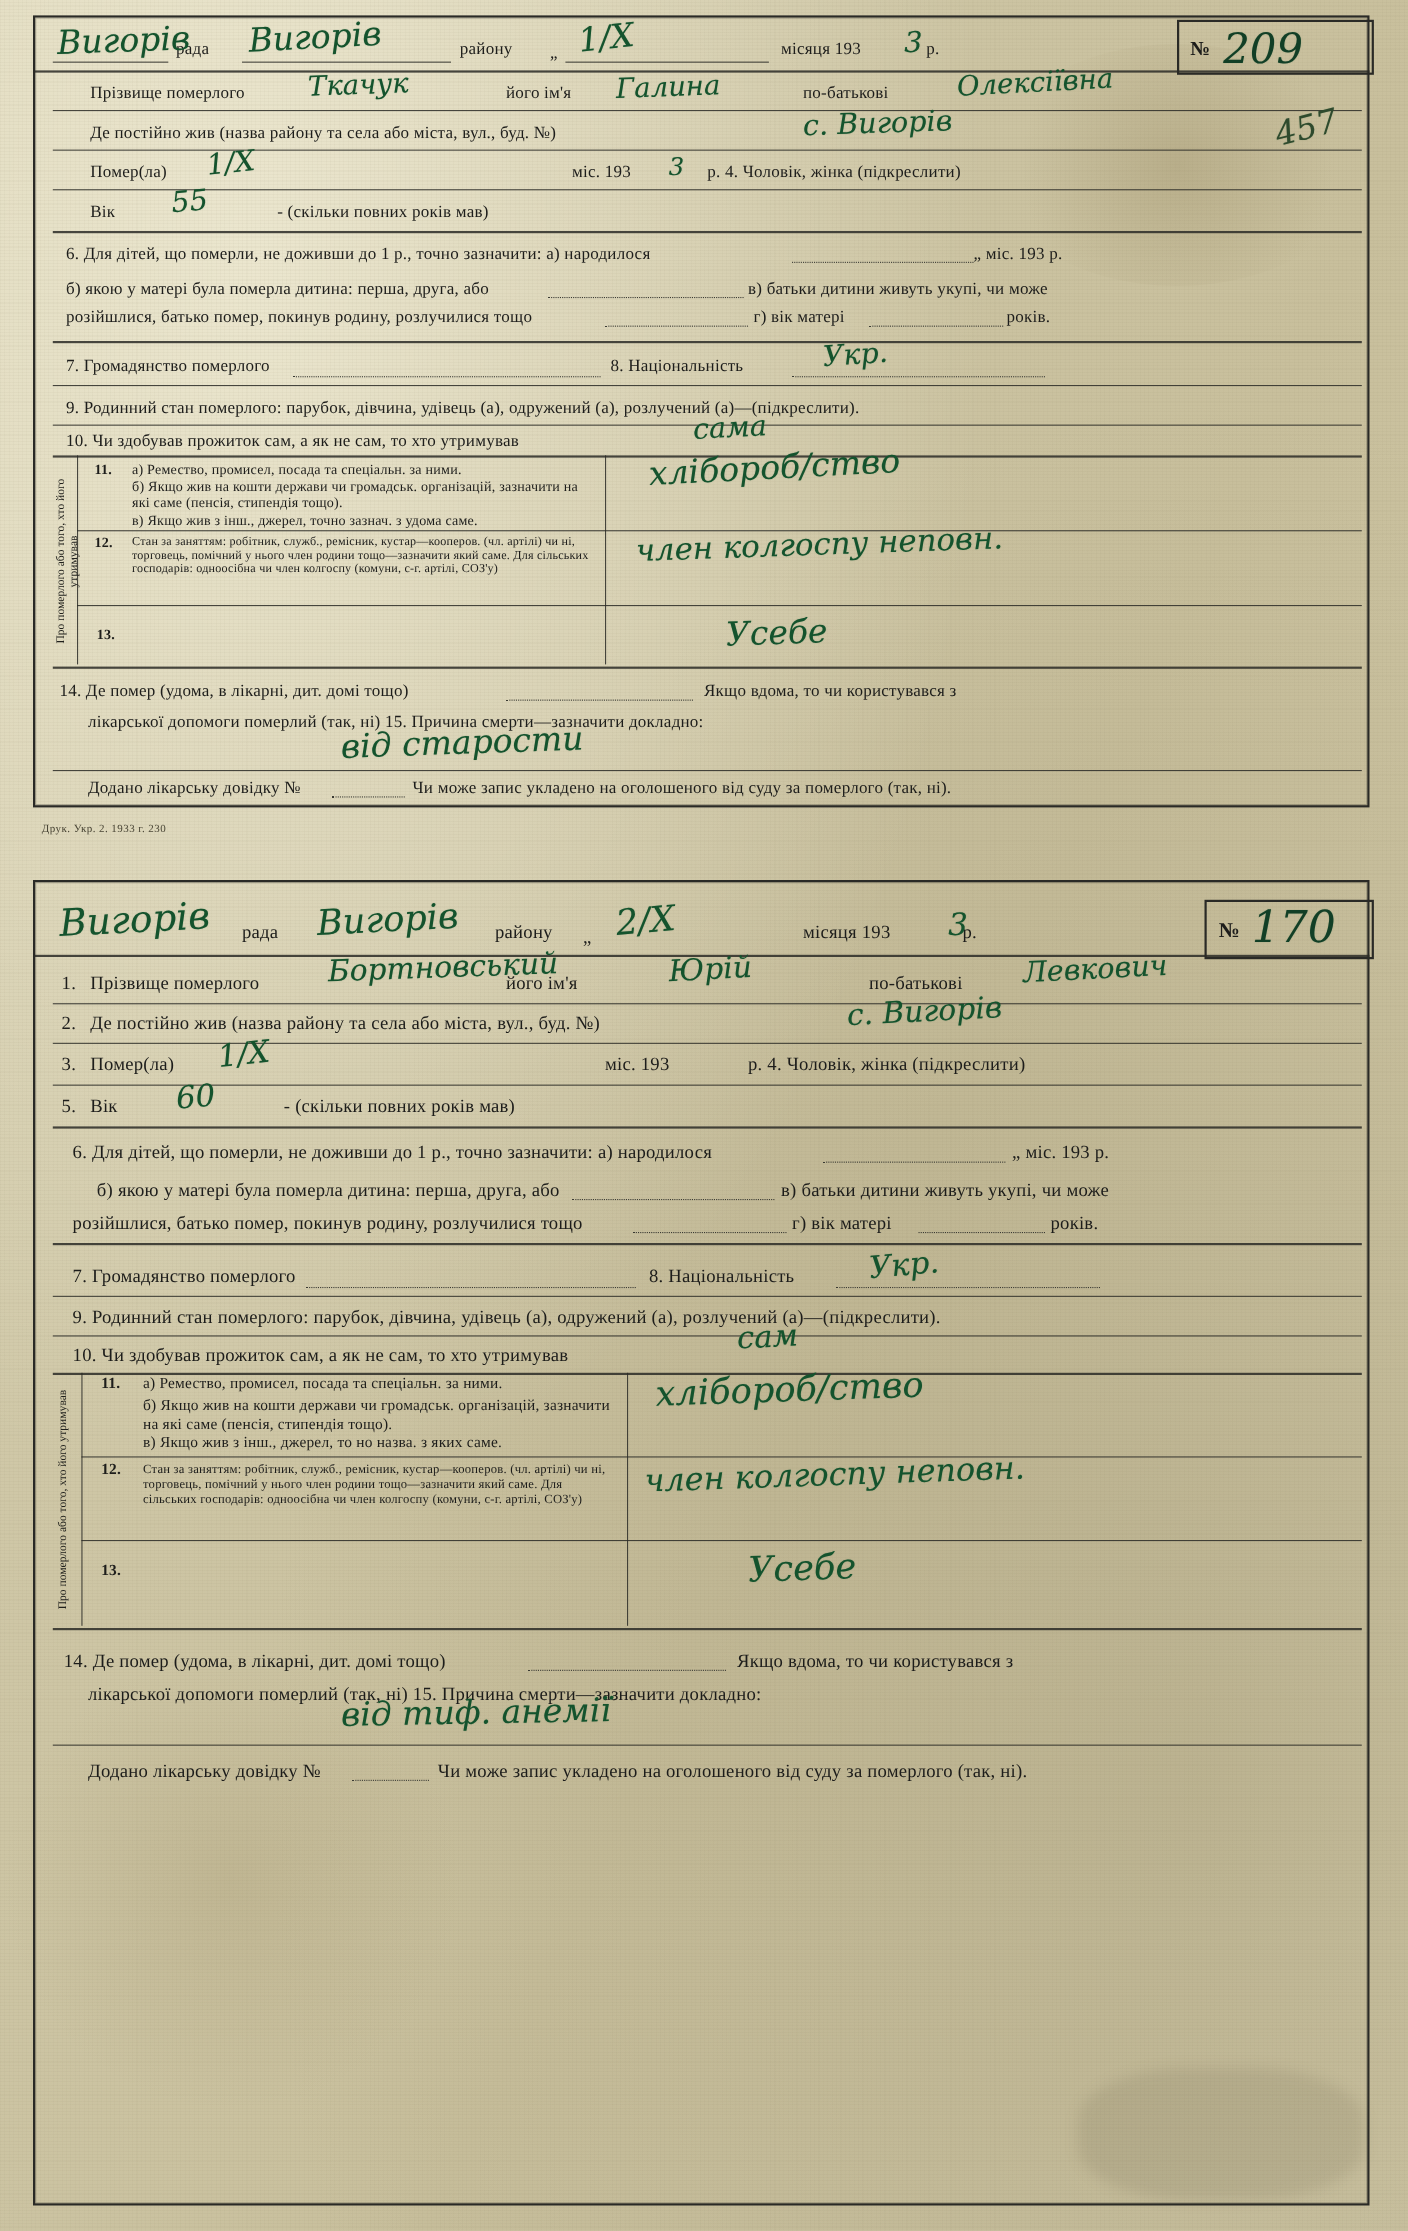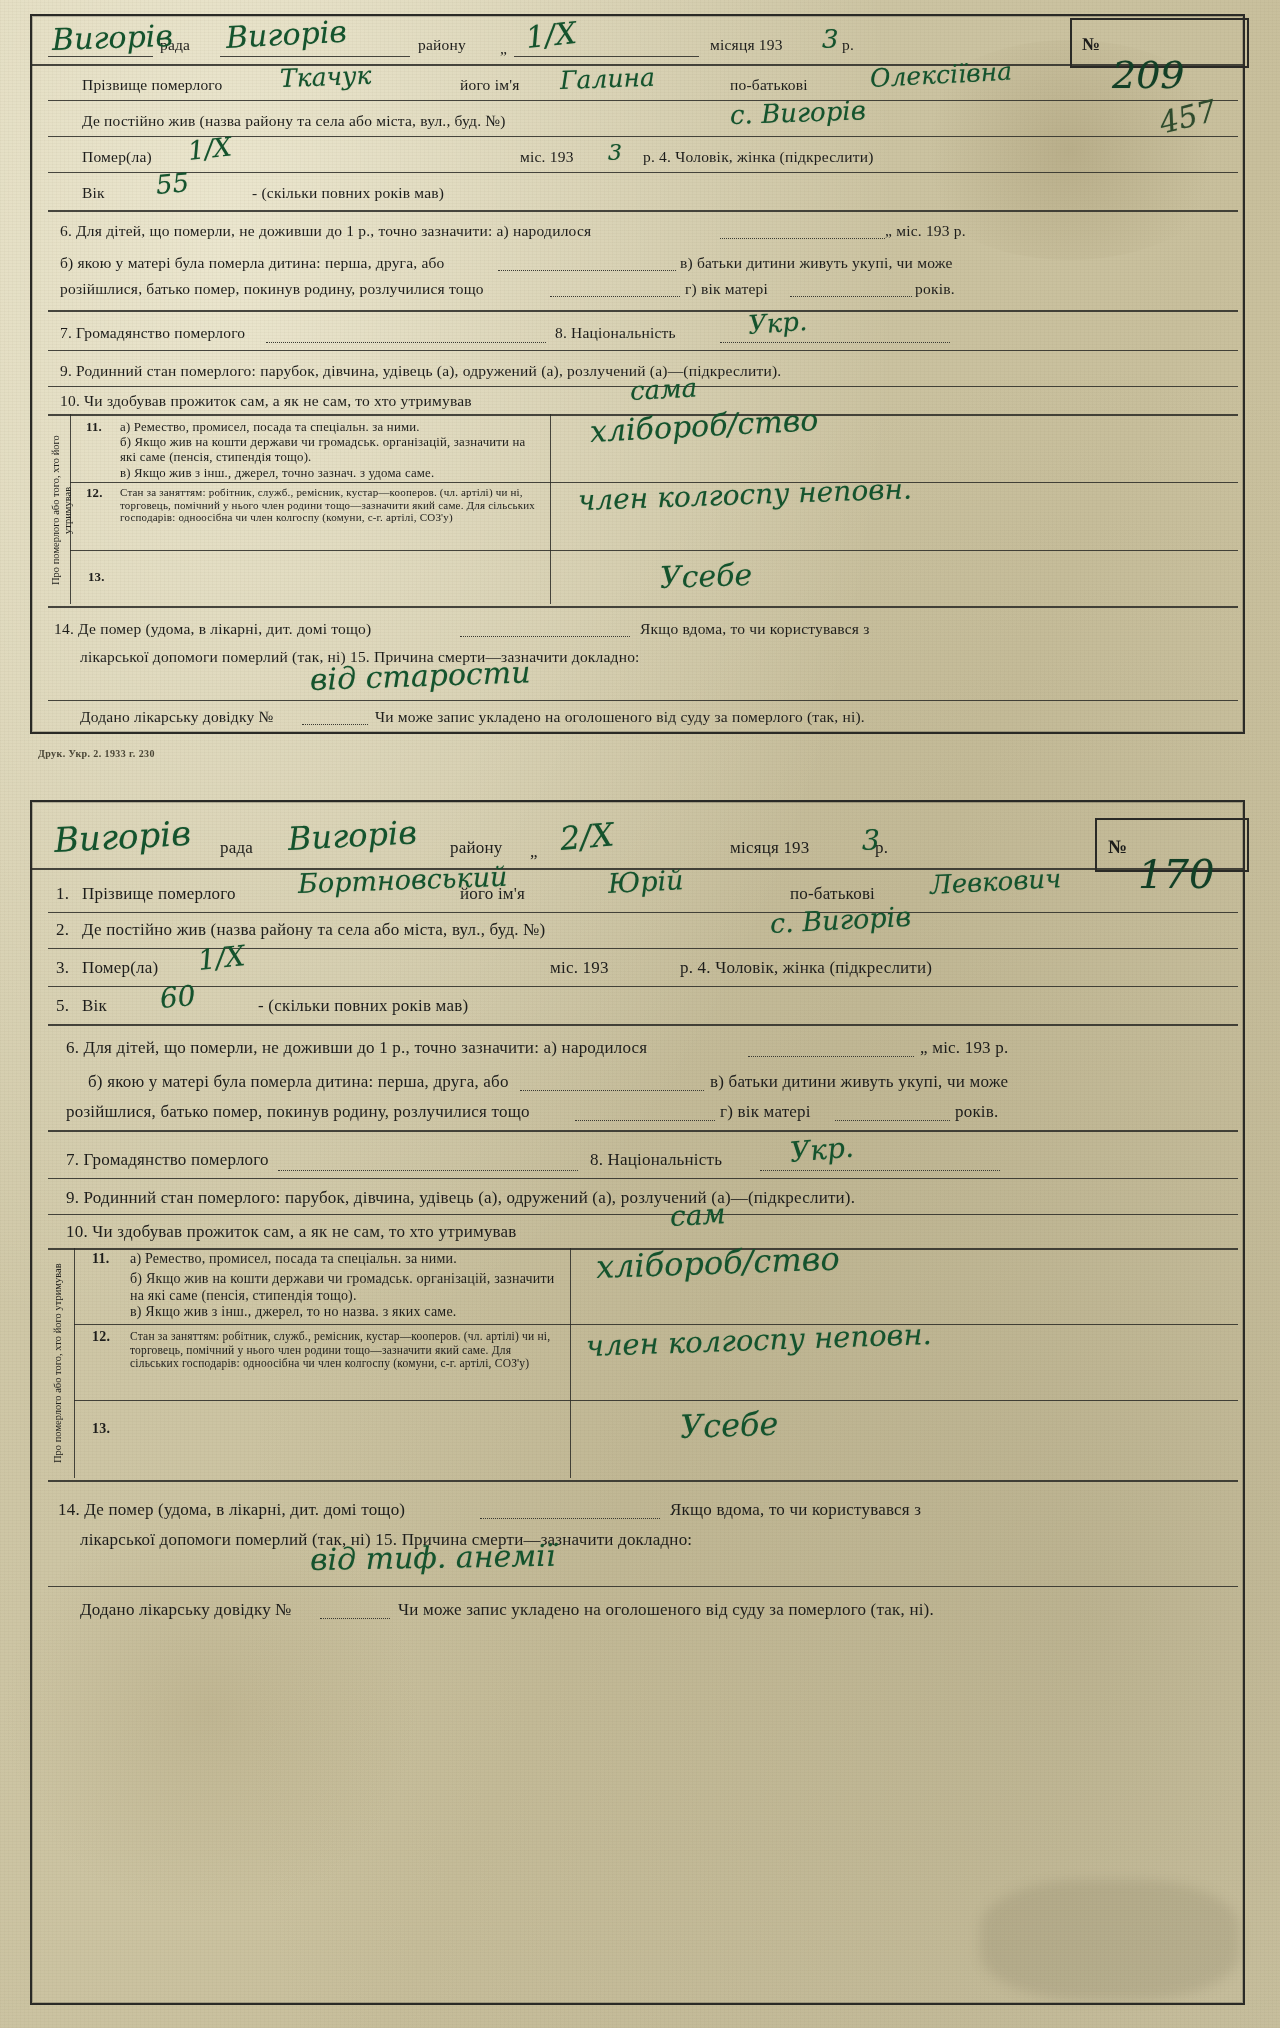--- a/index.html
+++ b/index.html
@@ -53,41 +53,40 @@
   
   .hw{
     position:absolute;
     font-family:"DejaVu Serif", serif;
     font-style:italic;
     color:#14532d;
     white-space:nowrap;
     transform-origin:left center;
     text-shadow:0 0 1px rgba(20,83,45,.35);
   }
-  .hw.dk{color:#123f26;margin-top:31px;}
+  .hw.dk{color:#123f26;}
 
   
   .vlabel{
     position:absolute;
     writing-mode:vertical-rl;
     transform:rotate(180deg);
     font-size:10.5px;
     line-height:12px;
     text-align:center;
     color:#20201c;
   }
   .numbox{
     position:absolute;
     border:2px solid #2a2a26;
   }
   .footnote{
     position:absolute;
     font-size:10px;color:#4a4636;
     letter-spacing:.4px;
-    font-weight:bold;
   }
   .smudge{position:absolute;background:rgba(90,85,60,.13);filter:blur(6px);border-radius:40%;}
 </style>
 </head>
 <body>
 
 <div class="page">
   <div class="grain"></div>
 
   <div class="stain" style="left:900px;top:40px;width:340px;height:220px;background:radial-gradient(circle,rgba(140,125,85,.28),rgba(140,125,85,0) 70%)"></div>

